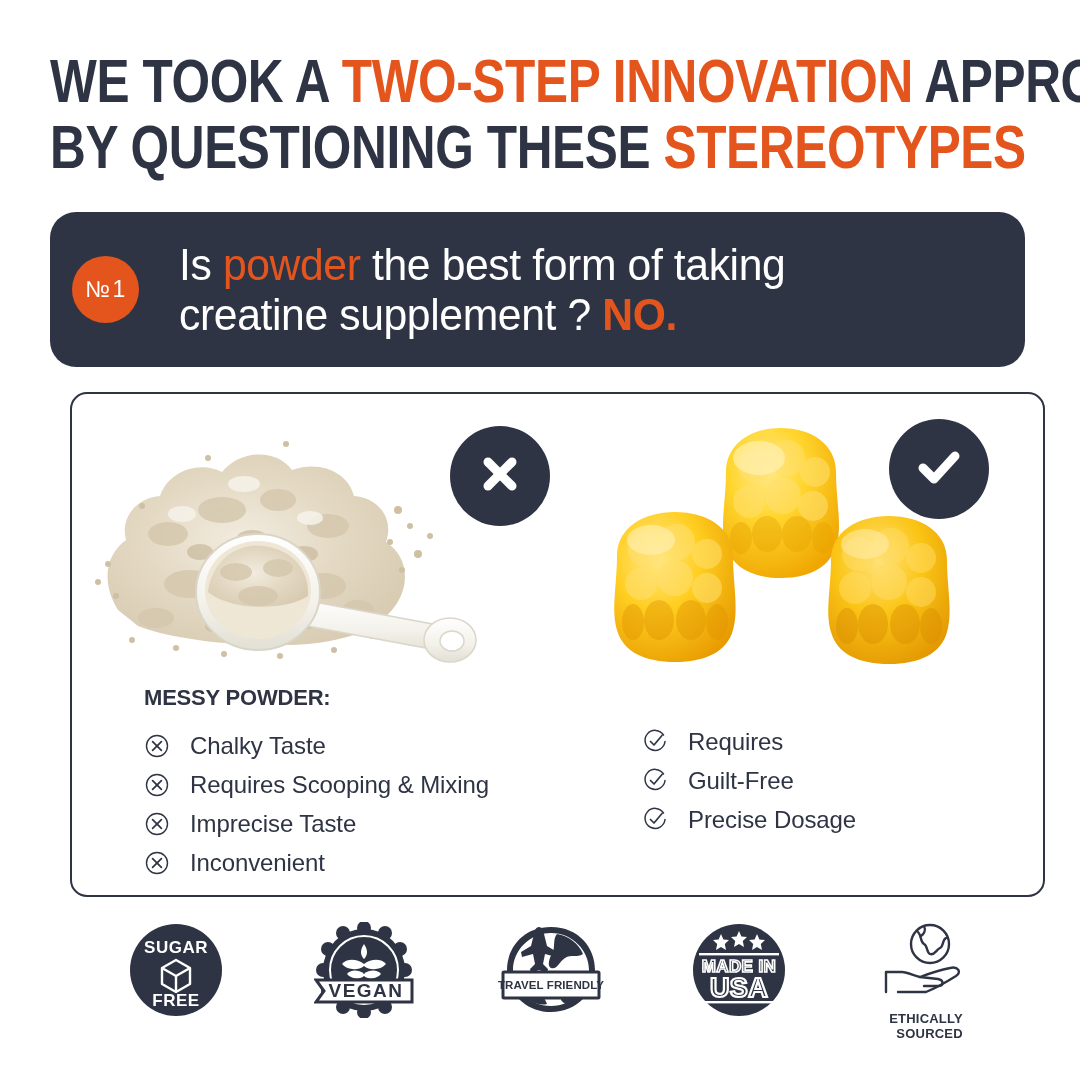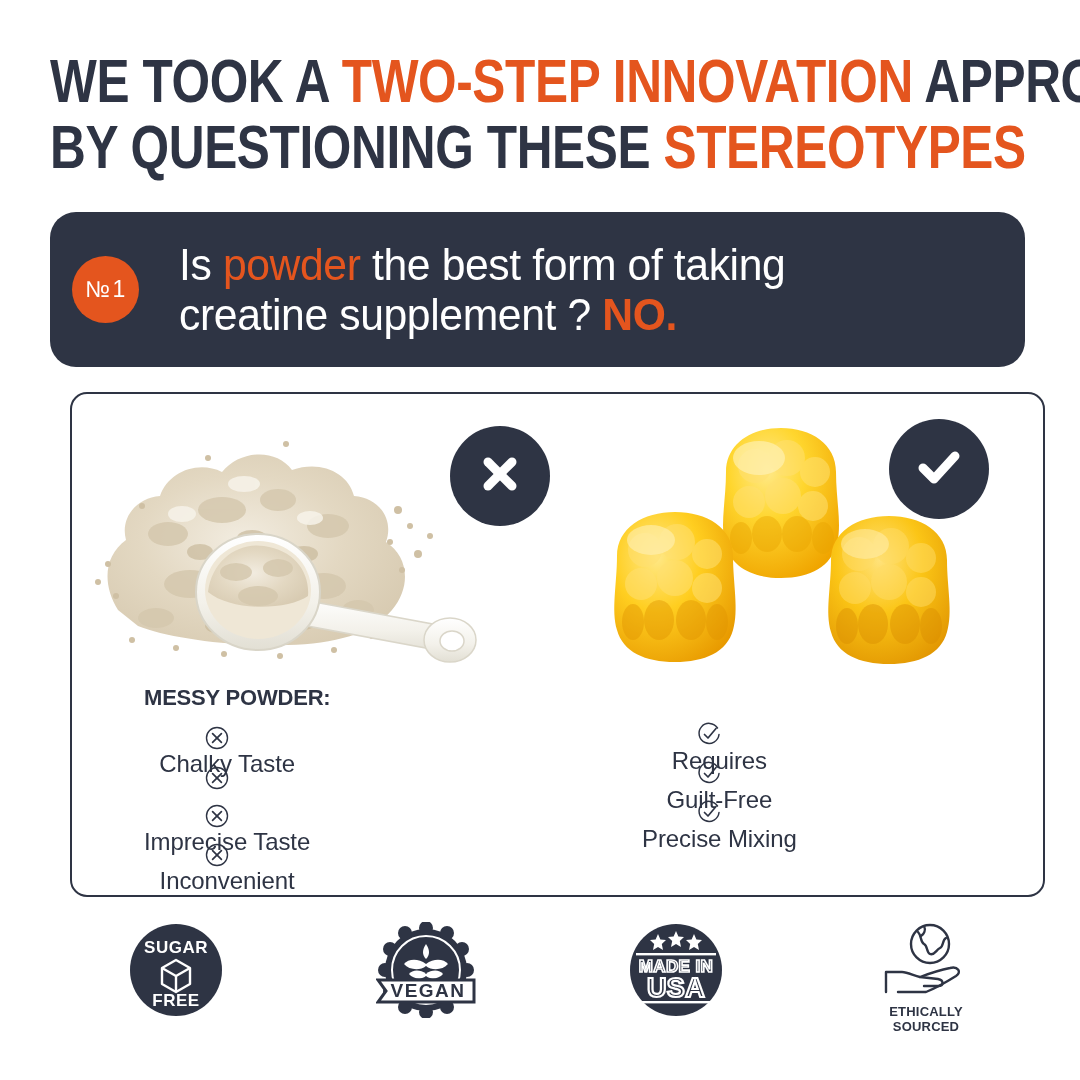--- a/index.html
+++ b/index.html
@@ -140,21 +140,20 @@
   }
   .list-l { left: 72px; top: 332px; }
   .list-r { left: 83px; top: 328px; }
   .list li {
     display: flex;
     align-items: center;
     height: 39px;
     font-size: 24px;
     color: #2E3444;
     letter-spacing: -0.1px;
-    flex-direction: column;
   }
   .list .bullet {
     width: 26px;
     height: 26px;
     min-width: 26px;
     margin-right: 20px;
     display: flex;
     align-items: center;
     justify-content: center;
   }
@@ -169,25 +168,25 @@
     justify-content: space-between;
     align-items: flex-start;
   }
   .badge {
     width: 100px;
     display: flex;
     flex-direction: column;
     align-items: center;
   }
   .badge-cap {
-    margin-top: 4px;
+    margin-top: 11px;
     font-size: 13px;
     font-weight: bold;
     color: #2E3444;
-    text-align: center;
+    text-align: right;
     line-height: 15px;
     letter-spacing: 0.2px;
   }
 </style>
 </head>
 <body>
 
 <div id="page">
 
   <div class="heading">
@@ -313,20 +312,21 @@
           <span>Chalky Taste</span>
         </li>
         <li>
           <span class="bullet">
             <svg width="24" height="24" viewBox="0 0 24 24">
               <circle cx="12" cy="12" r="10.5" fill="none" stroke="#2E3444" stroke-width="1.4"></circle>
               <line x1="7.6" y1="7.6" x2="16.4" y2="16.4" stroke="#2E3444" stroke-width="1.7" stroke-linecap="round"></line>
               <line x1="16.4" y1="7.6" x2="7.6" y2="16.4" stroke="#2E3444" stroke-width="1.7" stroke-linecap="round"></line>
             </svg>
           </span>
+          <span>Requires Scooping &amp; Mixing</span>
         </li>
         <li>
           <span class="bullet">
             <svg width="24" height="24" viewBox="0 0 24 24">
               <circle cx="12" cy="12" r="10.5" fill="none" stroke="#2E3444" stroke-width="1.4"></circle>
               <line x1="7.6" y1="7.6" x2="16.4" y2="16.4" stroke="#2E3444" stroke-width="1.7" stroke-linecap="round"></line>
               <line x1="16.4" y1="7.6" x2="7.6" y2="16.4" stroke="#2E3444" stroke-width="1.7" stroke-linecap="round"></line>
             </svg>
           </span>
           <span>Imprecise Taste</span>
@@ -459,21 +459,21 @@
           </span>
           <span>Guilt-Free</span>
         </li>
         <li>
           <span class="bullet">
             <svg width="25" height="25" viewBox="0 0 25 25">
               <path d="M20.5 6 A10 10 0 1 0 22 12.5" fill="none" stroke="#2E3444" stroke-width="1.5" stroke-linecap="round"></path>
               <polyline points="7.5,12.5 11,16 19,6.5" fill="none" stroke="#2E3444" stroke-width="1.7" stroke-linecap="round" stroke-linejoin="round"></polyline>
             </svg>
           </span>
-          <span>Precise Mixing</span>
+          <span>Precise Dosage</span>
         </li>
       </ul>
     </div>
   </div>
 
   <div class="badges">
 
     <div class="badge">
       <svg width="96" height="96" viewBox="0 0 96 96">
         <circle cx="48" cy="48" r="46" fill="#2E3444"></circle>
@@ -515,20 +515,46 @@
           <path d="M50 52 C44 47 36 48 33 52 C37 57 46 58 50 54 Z"></path>
           <path d="M50 52 C56 47 64 48 67 52 C63 57 54 58 50 54 Z"></path>
         </g>
         <g>
           <path d="M2 58 L98 58 L98 80 L2 80 L10 69 Z" fill="#ffffff" stroke="#2E3444" stroke-width="3"></path>
           <text x="52" y="75" text-anchor="middle" fill="#2E3444" font-family="Liberation Sans, sans-serif" font-size="19" font-weight="bold" letter-spacing="1.5">VEGAN</text>
         </g>
       </svg>
     </div>
 
+    <div class="badge">
+      <svg width="112" height="96" viewBox="0 0 112 96">
+        <g fill="#2E3444">
+          <path d="M56 6 C76 6 92 22 92 44 C92 50 91 56 89 61 L23 61
+                   C21 56 20 50 20 44 C20 22 36 6 56 6 Z" opacity="0"></path>
+
+          <path d="M56 5 C84 5 100 26 100 48 C100 70 82 90 56 90
+                   C30 90 12 70 12 48 C12 26 28 5 56 5 Z
+                   M56 11 C34 11 18 29 18 48 C18 67 34 84 56 84
+                   C78 84 94 67 94 48 C94 29 78 11 56 11 Z"></path>
+
+          <path d="M62 12 C74 14 84 22 88 32 C82 36 76 32 70 36
+                   C64 40 62 48 56 46 C52 44 54 36 58 30 C60 24 58 16 62 12 Z"></path>
+          <path d="M30 62 C40 64 48 72 52 82 C44 84 34 80 28 72 C26 68 28 64 30 62 Z"></path>
+          <path d="M66 70 C74 68 82 72 84 78 C78 84 70 84 66 78 Z"></path>
+
+          <path d="M48 8 L52 24 L62 30 L61 35 L50 32 L48 42 L53 47 L52 51
+                   L44 48 L36 51 L35 47 L40 42 L38 32 L27 35 L26 30 L36 24 L40 8
+                   C42 4 46 4 48 8 Z"></path>
+        </g>
+        <g>
+          <rect x="8" y="50" width="96" height="26" rx="1" fill="#ffffff" stroke="#2E3444" stroke-width="3"></rect>
+          <text x="56" y="67" text-anchor="middle" fill="#2E3444" font-family="Liberation Sans, sans-serif" font-size="11.5" font-weight="bold" letter-spacing="0.1">TRAVEL FRIENDLY</text>
+        </g>
+      </svg>
+    </div>
 
     <div class="badge">
       <svg width="96" height="96" viewBox="0 0 96 96">
         <circle cx="48" cy="48" r="46" fill="#2E3444"></circle>
         <g fill="#ffffff">
           <path d="M30 12 L32.4 17.4 L38 18 L33.8 22 L35 28 L30 25 L25 28 L26.2 22 L22 18 L27.6 17.4 Z"></path>
           <path d="M48 9  L50.4 14.4 L56 15 L51.8 19 L53 25 L48 22 L43 25 L44.2 19 L40 15 L45.6 14.4 Z"></path>
           <path d="M66 12 L68.4 17.4 L74 18 L69.8 22 L71 28 L66 25 L61 28 L62.2 22 L58 18 L63.6 17.4 Z"></path>
         </g>
         <rect x="8" y="31" width="80" height="2.4" fill="#ffffff"></rect>

